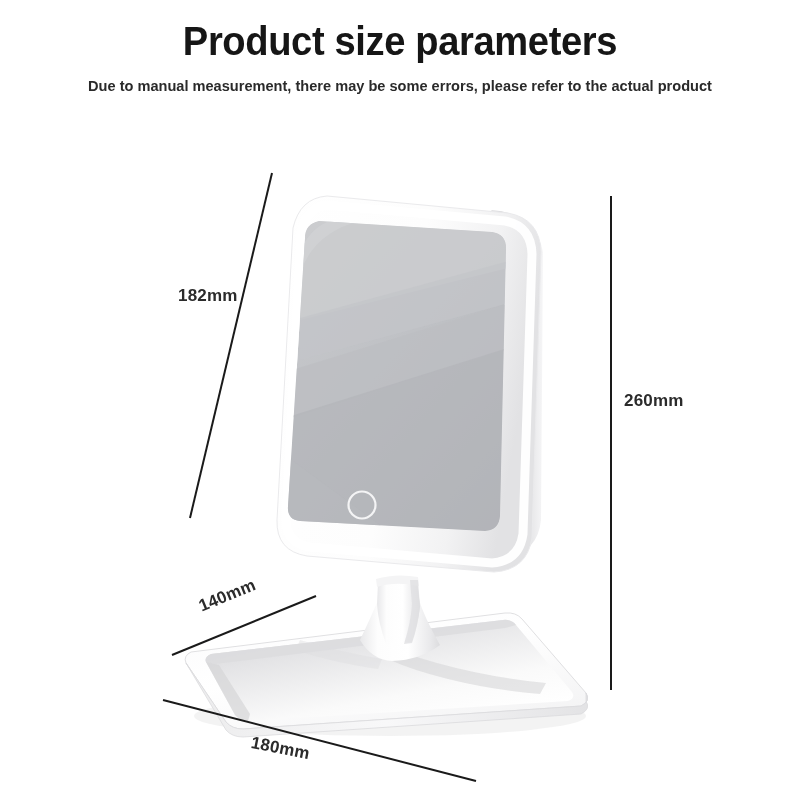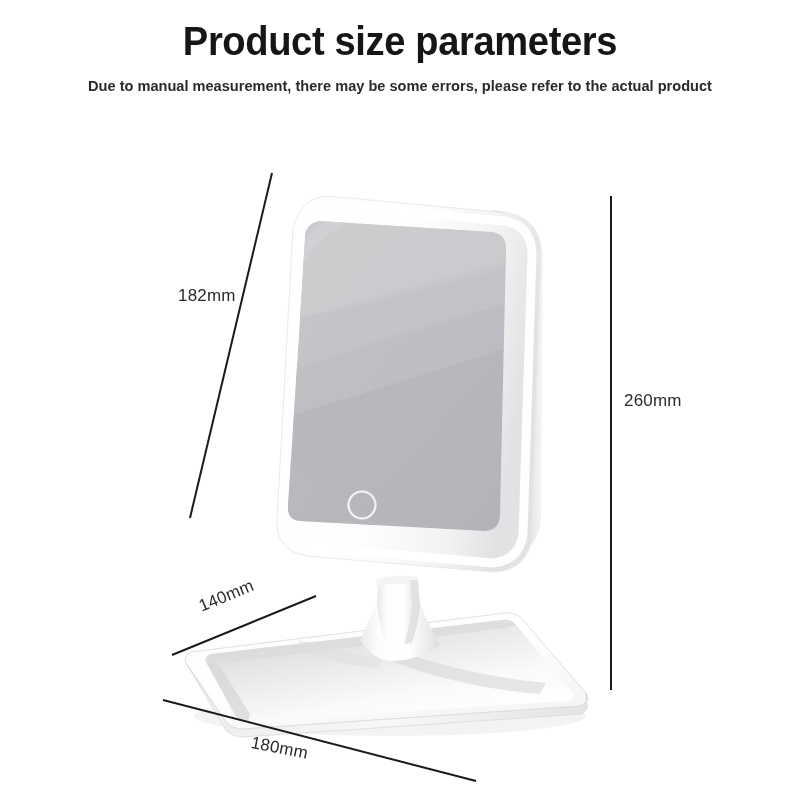--- a/index.html
+++ b/index.html
@@ -51,20 +51,21 @@
     transform: scaleX(0.96);
   }
 
   
   .stage {
     position: absolute;
     top: 0;
     left: 0;
     width: 800px;
     height: 800px;
+    font-weight: bold;
   }
   .stage svg {
     display: block;
   }
 
   
   .dim-label {
     position: absolute;
     font-family: "Liberation Sans", sans-serif;
     font-size: 17px;

